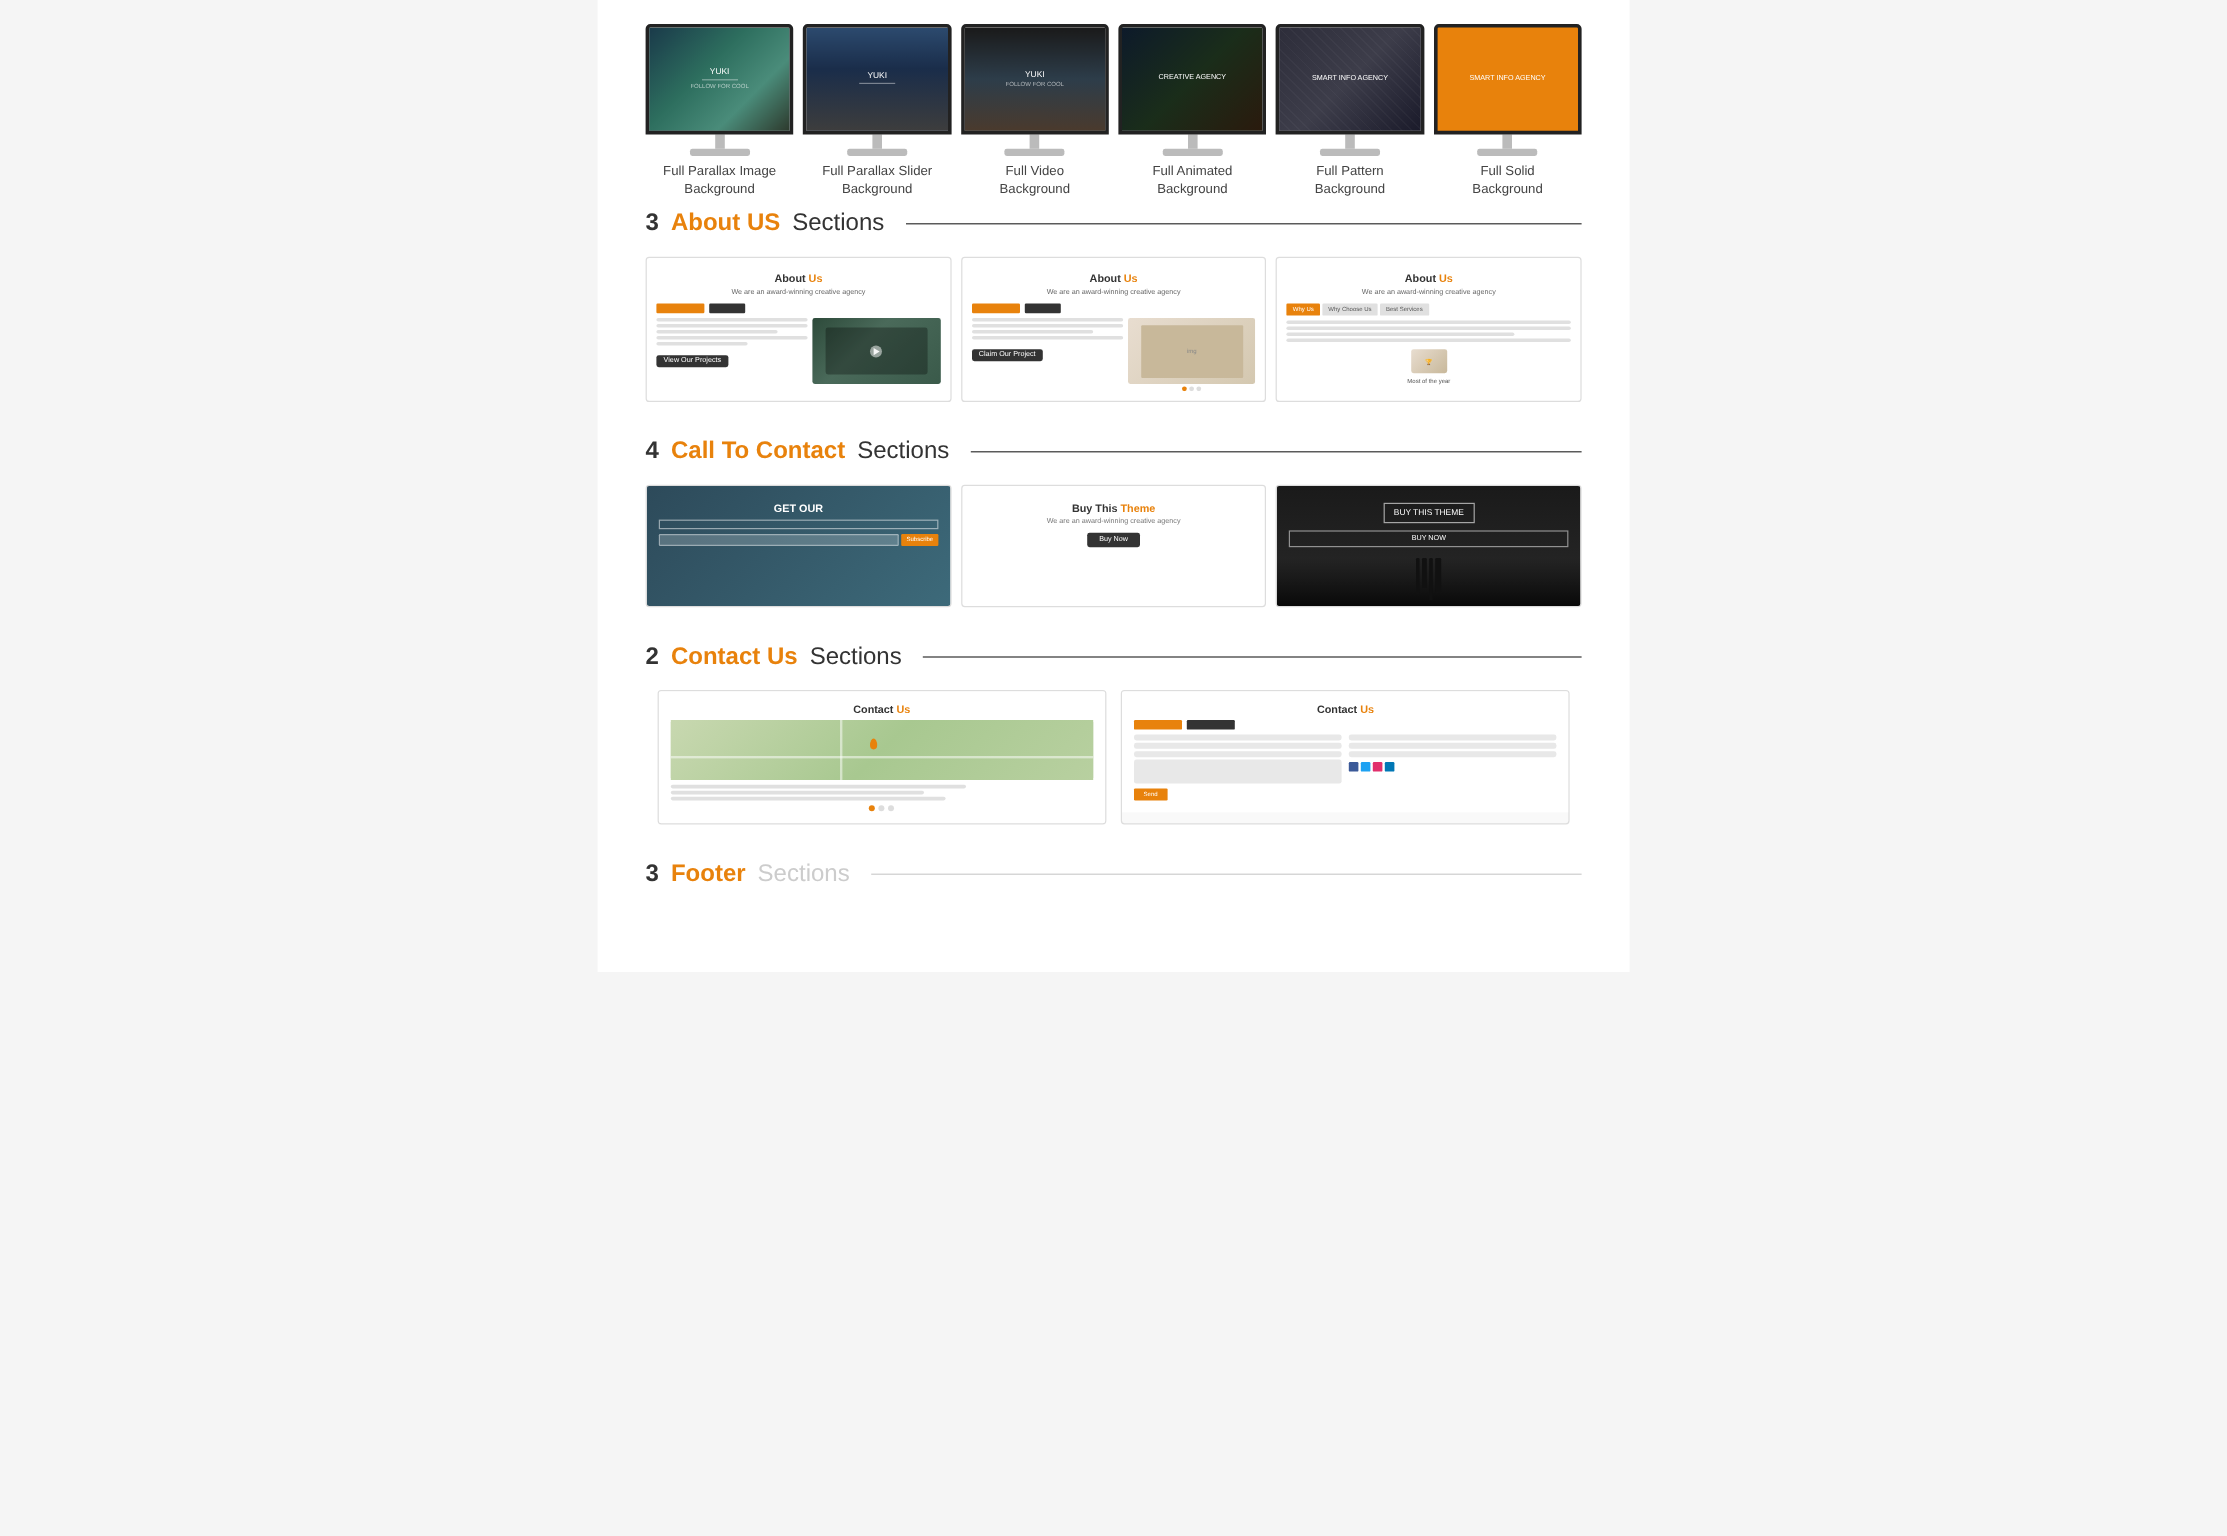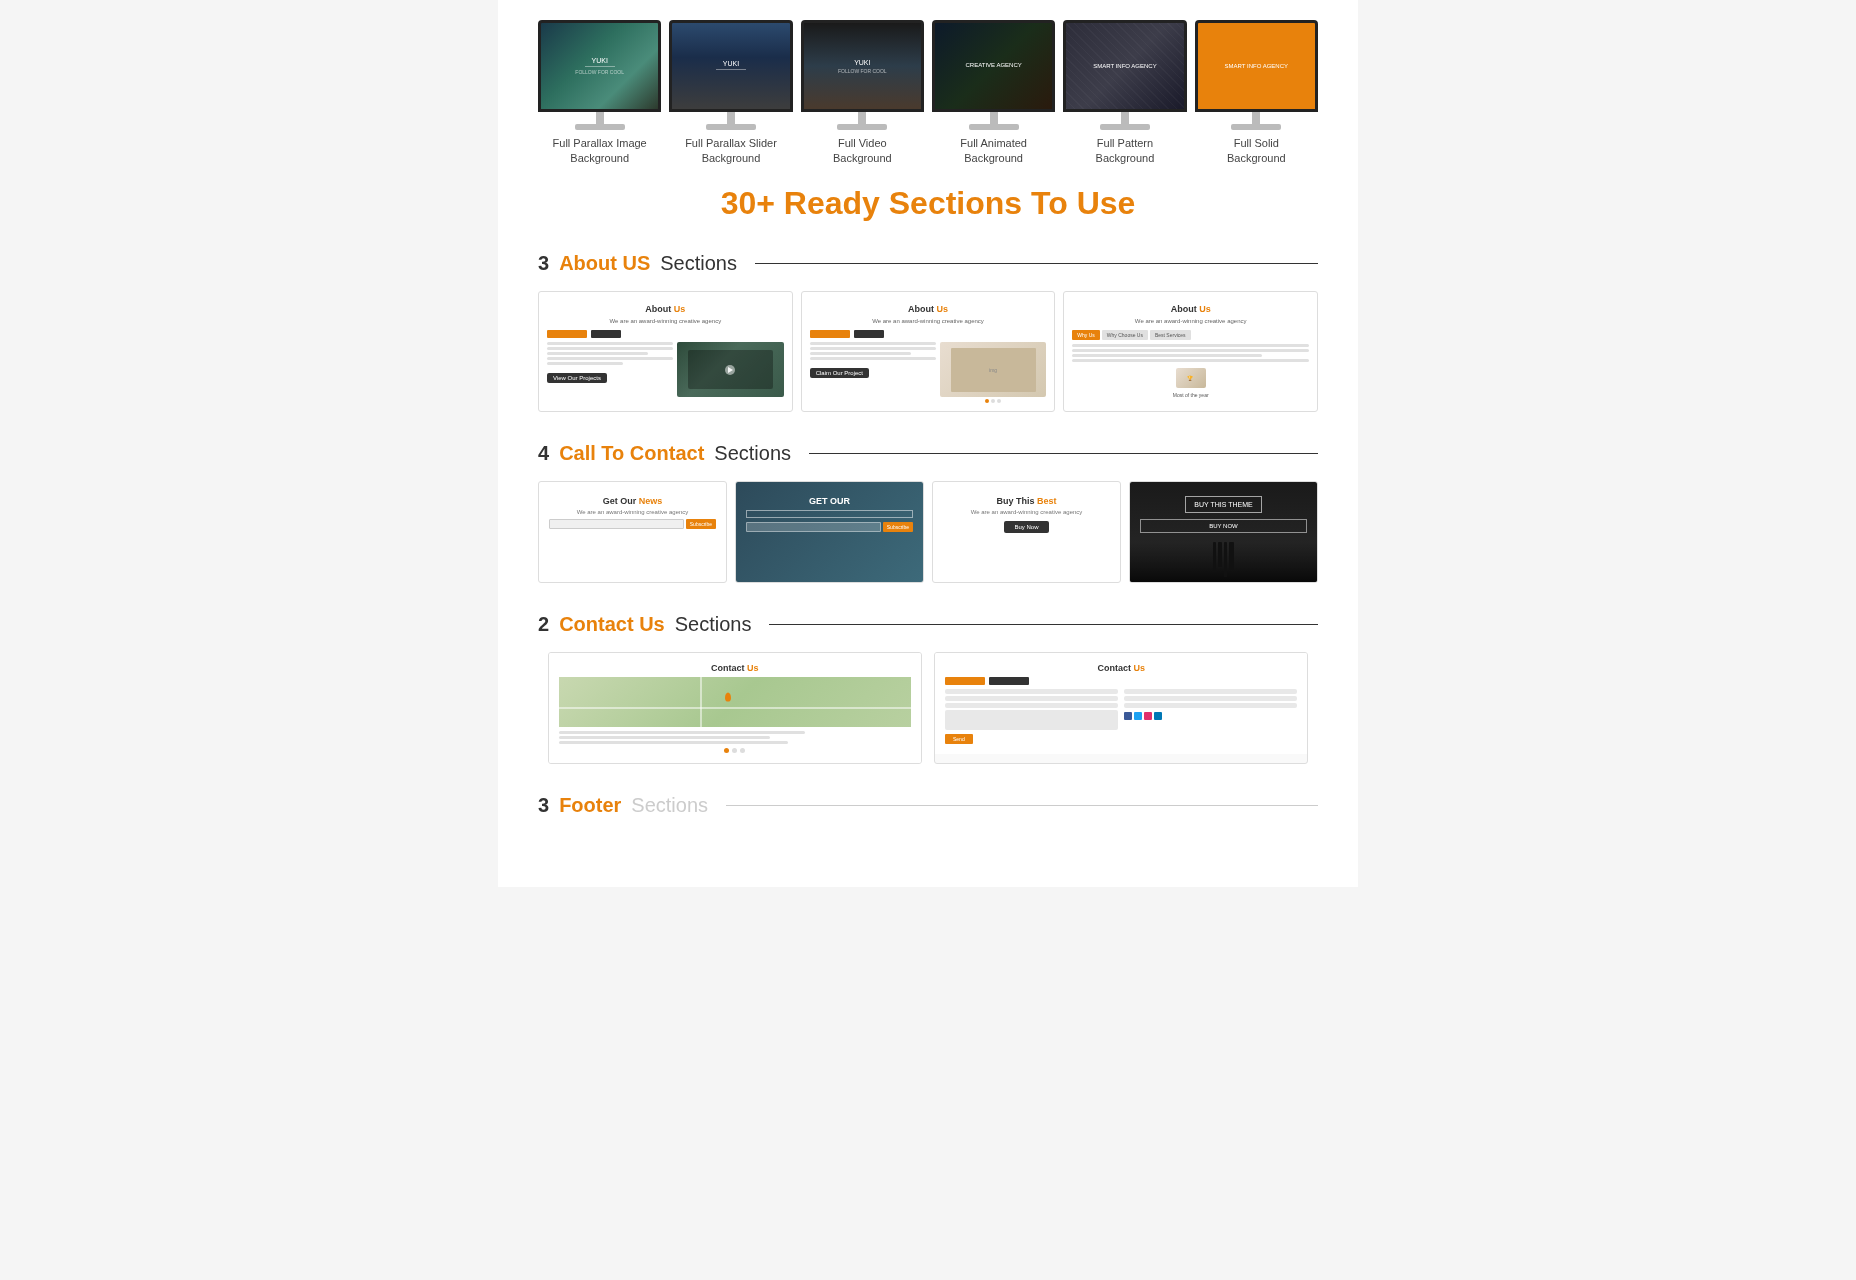--- a/index.html
+++ b/index.html
@@ -331,23 +331,20 @@
             </div>
           </div>
         </div>
         <div class="monitor-neck"></div>
         <div class="monitor-base-foot"></div>
       </div>
       <div class="monitor-label">Full Solid<br>Background</div>
     </div>
   </div>
 
-  <h1 class="main-heading">
-    <span style="color:#e8820c;">30+</span><span> Ready Sections To Use</span>
-  </h1>
 
   <div class="section-block">
     <div class="section-title">
       <span class="num">3</span>
       <span class="highlight">About US</span>
       <span> Sections</span>
       <div class="divider"></div>
     </div>
     <div class="previews-row">
 
@@ -433,45 +430,35 @@
 
   <div class="section-block">
     <div class="section-title">
       <span class="num">4</span>
       <span class="highlight">Call To Contact</span>
       <span> Sections</span>
       <div class="divider"></div>
     </div>
     <div class="previews-row">
 
-      <div class="preview-card cta-preview-1">
-        <div class="preview-card-inner" style="padding:14px 10px;">
-          <div class="cta-title-dark">Get Our <span style="color:#e8820c;">News</span></div>
-          <div style="font-size:6px;color:#777;text-align:center;margin:3px 0;">We are an award-winning creative agency</div>
-          <div class="fake-input-row">
-            <div class="fake-input" style="height:10px;font-size:5px;color:#aaa;display:flex;align-items:center;padding:0 3px;"></div>
-            <div class="fake-submit">Subscribe</div>
-          </div>
-        </div>
-      </div>
 
       <div class="preview-card" style="background:linear-gradient(135deg,#2d4a5a 0%,#3d6a7a 100%);">
         <div class="preview-card-inner" style="padding:14px 10px;">
           <div style="text-align:center;font-size:9px;color:#fff;font-weight:bold;margin-bottom:4px;">GET OUR</div>
           <div style="border:1px solid rgba(255,255,255,0.5);padding:3px 8px;text-align:center;font-size:6px;color:#fff;margin-bottom:4px;"></div>
           <div class="fake-input-row">
             <div class="fake-input" style="height:10px;background:rgba(255,255,255,0.2);border:1px solid rgba(255,255,255,0.4);"></div>
             <div class="fake-submit">Subscribe</div>
           </div>
         </div>
       </div>
 
       <div class="preview-card cta-preview-3">
         <div class="preview-card-inner" style="padding:14px 10px;text-align:center;">
-          <div style="font-size:9px;font-weight:bold;color:#333;margin-bottom:3px;">Buy This <span style="color:#e8820c;">Best</span></div>
+          <div style="font-size:9px;font-weight:bold;color:#333;margin-bottom:3px;">Buy This <span style="color:#e8820c;">Theme</span></div>
           <div style="font-size:6px;color:#777;margin-bottom:6px;">We are an award-winning creative agency</div>
           <div style="display:inline-block;padding:3px 10px;background:#333;color:#fff;font-size:6px;border-radius:2px;">Buy Now</div>
         </div>
       </div>
 
       <div class="preview-card" style="background:linear-gradient(180deg,#1a1a1a 0%,#2a2a2a 100%);position:relative;overflow:hidden;">
         <div style="position:absolute;bottom:0;left:0;right:0;height:40%;background:linear-gradient(180deg,transparent,rgba(0,0,0,0.8));"></div>
         <div style="position:absolute;bottom:5px;left:0;right:0;display:flex;justify-content:center;gap:2px;">
 
           <div style="width:3px;height:30px;background:#111;border-radius:1px 1px 0 0;"></div>

